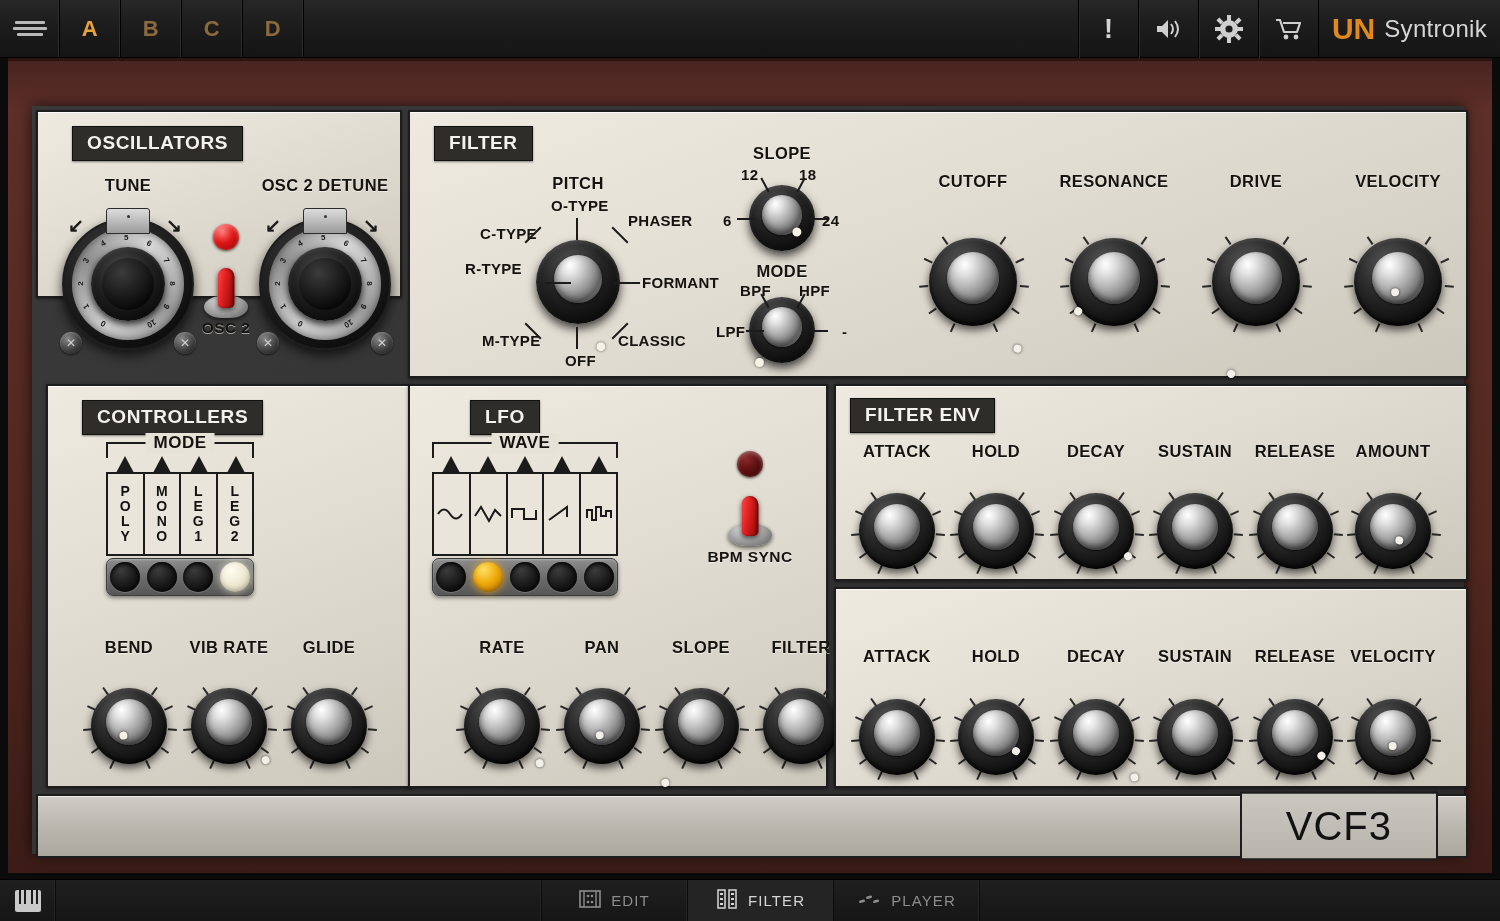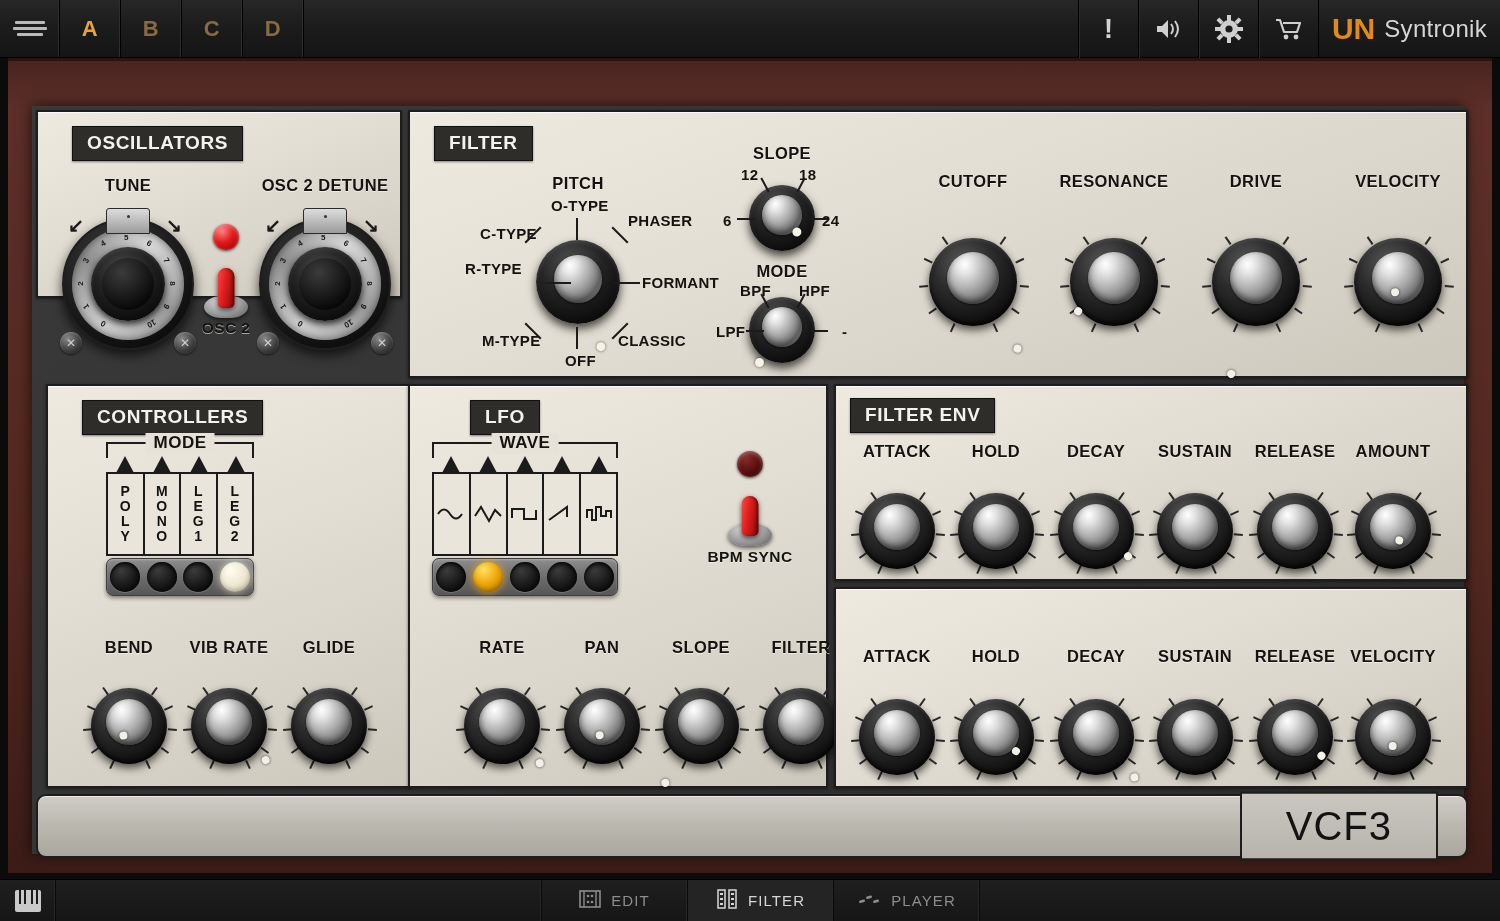--- a/index.html
+++ b/index.html
@@ -1071,21 +1071,21 @@
                 <div class="tick" style="transform:rotate(85deg)"></div>
             <div class="tick" style="transform:rotate(115deg)"></div>
                 <div class="tick" style="transform:rotate(145deg)"></div>
           </div>
           <div class="body" style="width:76px;height:76px;"></div>
           <div class="cap" style="width:46px;height:46px;"></div>
           <div class="ptr" style="transform:rotate(-2deg);"></div>
         </div>
       </div>
 
-      <div class="plate" style="left:0px; top:684px; width:1432px; height:64px;border-radius:10px;">
+      <div class="plate" style="left:0px; top:684px; width:1432px; height:64px;">
         <span class="plate-name">VCF3</span>
       </div>
 
     </div>
     </div>
   </div>
 
   <div class="bottombar">
     <div class="bb-cell bb-kb">
       <span class="kb-icon">

